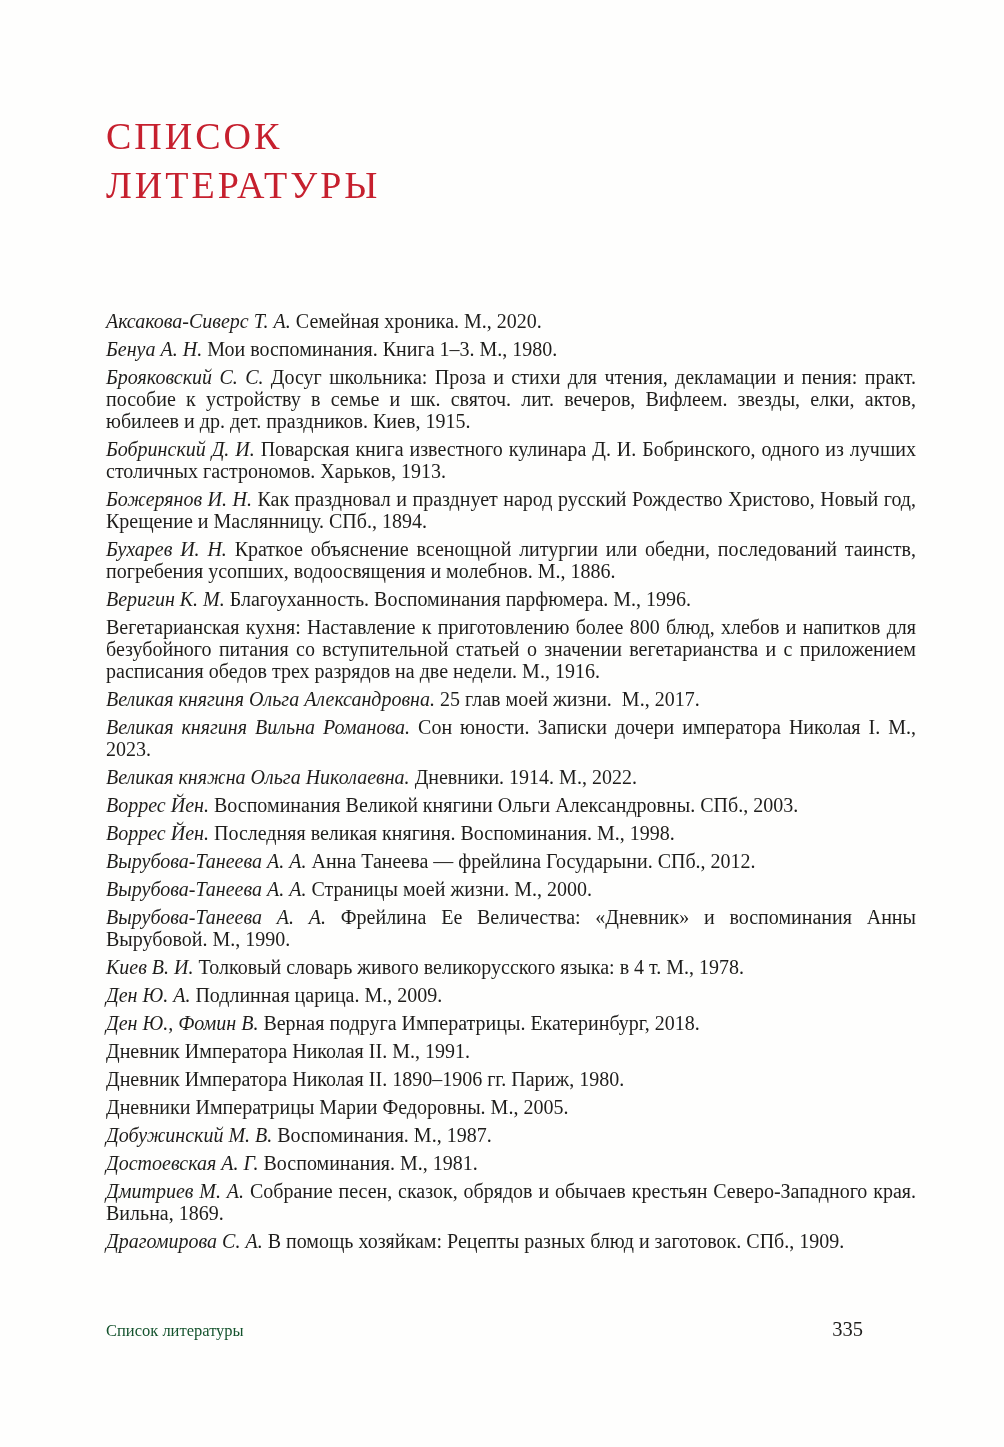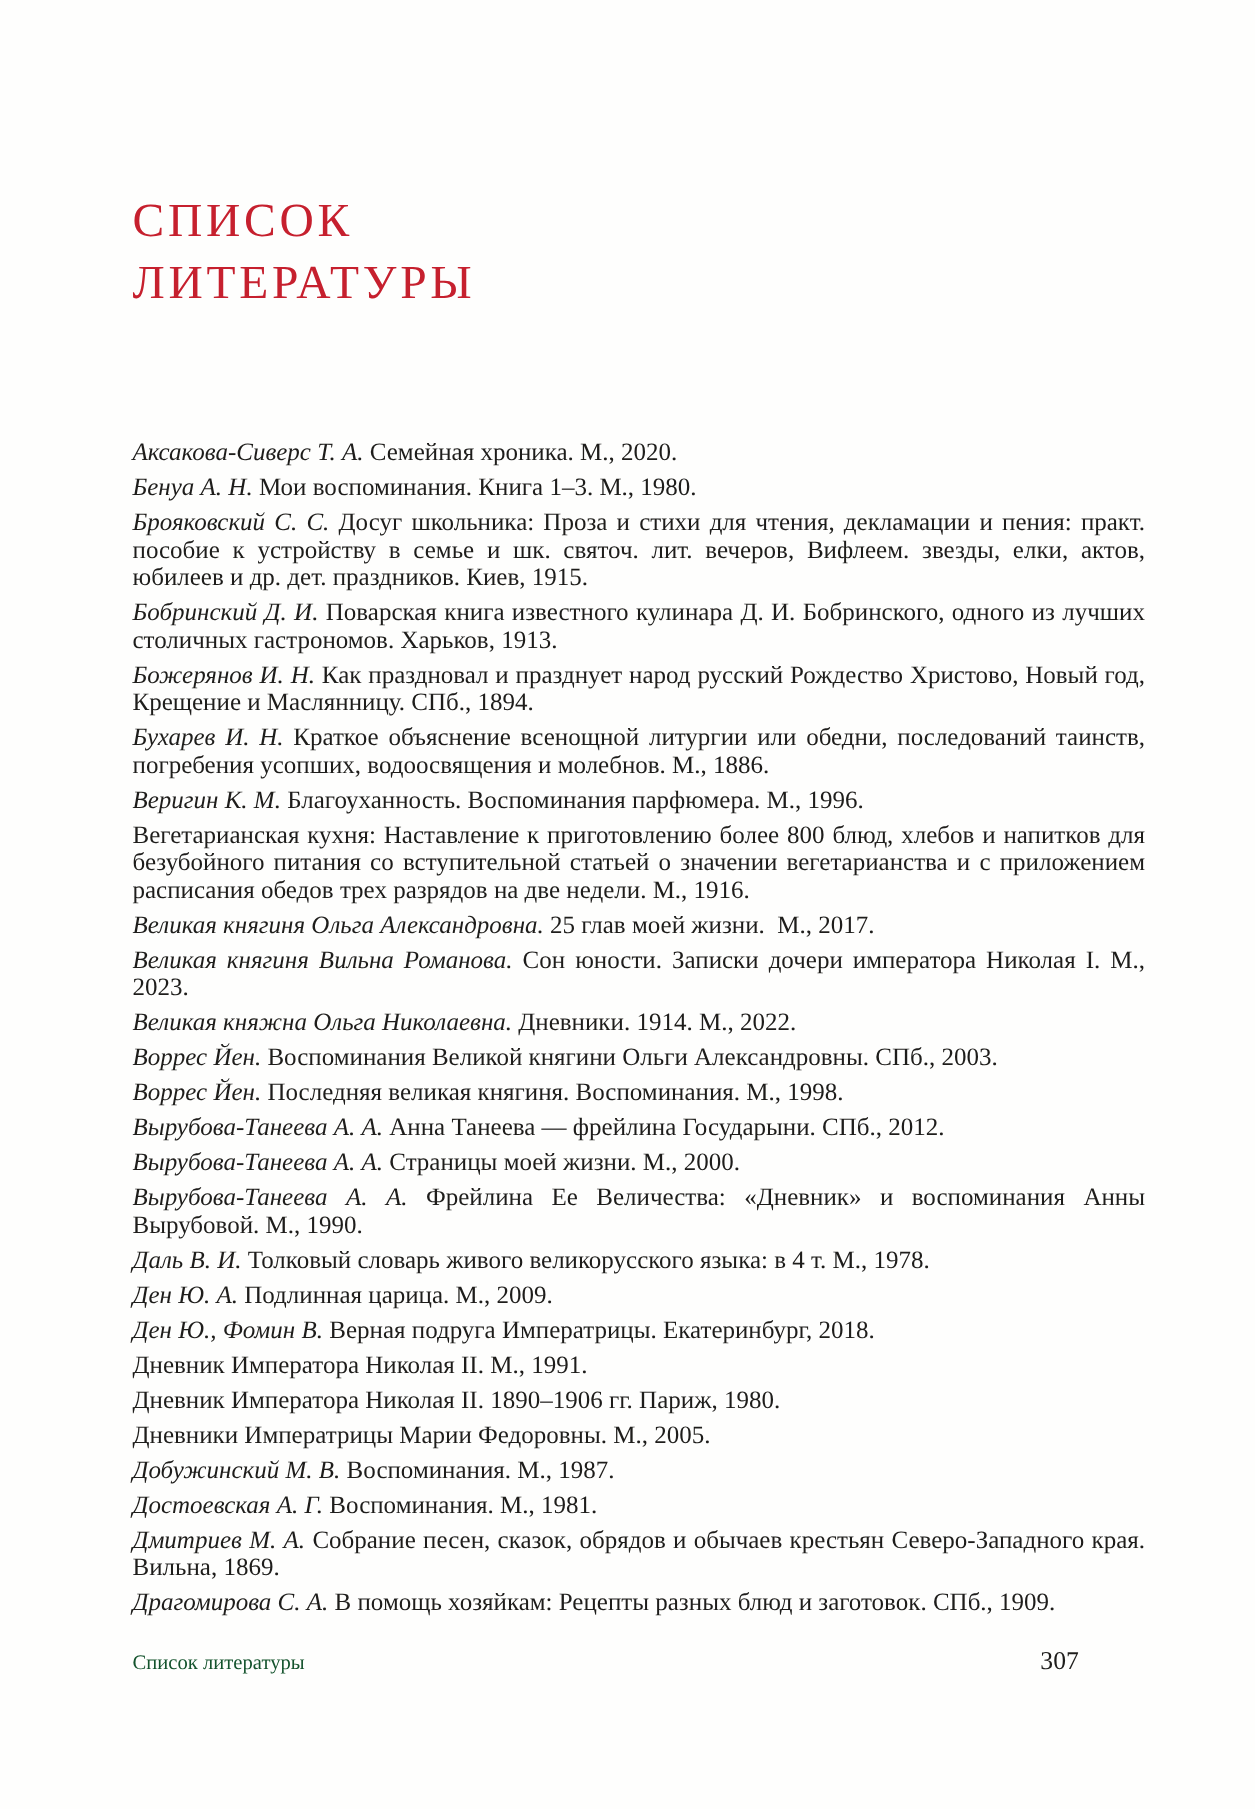--- a/index.html
+++ b/index.html
@@ -14,21 +14,20 @@
     background: #fefefd;
     font-family: "Liberation Serif", "DejaVu Serif", serif;
     color: #1e1d1b;
     overflow: hidden;
   }
   .content {
     position: absolute;
     left: 106px;
     top: 0;
     width: 810px;
-    margin-top: 41px;
   }
   .title {
     margin: 112px 0 0 0;
     font-weight: normal;
     font-size: 38px;
     line-height: 49px;
     letter-spacing: 3px;
   }
   .title span { display: block; }
   .entries {
@@ -82,29 +81,29 @@
         <p class="entry"><em>Веригин К. М.</em> <span>Благоуханность. Воспоминания парфюмера. М., 1996.</span></p>
         <p class="entry"><span>Вегетарианская кухня: Наставление к приготовлению более 800 блюд, хлебов и напитков для безубойного питания со вступительной статьей о значении вегетарианства и с приложением расписания обедов трех разрядов на две недели. М., 1916.</span></p>
         <p class="entry"><em>Великая княгиня Ольга Александровна.</em> <span>25 глав моей жизни.&nbsp; М., 2017.</span></p>
         <p class="entry"><em>Великая княгиня Вильна Романова.</em> <span>Сон юности. Записки дочери императора Николая I. М., 2023.</span></p>
         <p class="entry"><em>Великая княжна Ольга Николаевна.</em> <span>Дневники. 1914. М., 2022.</span></p>
         <p class="entry"><em>Воррес Йен.</em> <span>Воспоминания Великой княгини Ольги Александровны. СПб., 2003.</span></p>
         <p class="entry"><em>Воррес Йен.</em> <span>Последняя великая княгиня. Воспоминания. М., 1998.</span></p>
         <p class="entry"><em>Вырубова-Танеева А. А.</em> <span>Анна Танеева — фрейлина Государыни. СПб., 2012.</span></p>
         <p class="entry"><em>Вырубова-Танеева А. А.</em> <span>Страницы моей жизни. М., 2000.</span></p>
         <p class="entry"><em>Вырубова-Танеева А. А.</em> <span>Фрейлина Ее Величества: «Дневник» и воспоминания Анны Вырубовой. М., 1990.</span></p>
-        <p class="entry"><em>Даль В. И.</em> <span>Толковый словарь живого великорусского языка: в 4 т. М., 1978.</span></p>
+        <p class="entry"><em>Киев В. И.</em> <span>Толковый словарь живого великорусского языка: в 4 т. М., 1978.</span></p>
         <p class="entry"><em>Ден Ю. А.</em> <span>Подлинная царица. М., 2009.</span></p>
         <p class="entry"><em>Ден Ю., Фомин В.</em> <span>Верная подруга Императрицы. Екатеринбург, 2018.</span></p>
         <p class="entry"><span>Дневник Императора Николая II. М., 1991.</span></p>
         <p class="entry"><span>Дневник Императора Николая II. 1890–1906 гг. Париж, 1980.</span></p>
         <p class="entry"><span>Дневники Императрицы Марии Федоровны. М., 2005.</span></p>
         <p class="entry"><em>Добужинский М. В.</em> <span>Воспоминания. М., 1987.</span></p>
         <p class="entry"><em>Достоевская А. Г.</em> <span>Воспоминания. М., 1981.</span></p>
         <p class="entry"><em>Дмитриев М. А.</em> <span>Собрание песен, сказок, обрядов и обычаев крестьян Северо-Западного края. Вильна, 1869.</span></p>
         <p class="entry"><em>Драгомирова С. А.</em> <span>В помощь хозяйкам: Рецепты разных блюд и заготовок. СПб., 1909.</span></p>
       </div>
   </div>
   <div class="footer">
     <span class="running-title">Список литературы</span>
-    <span class="page-number">307</span>
+    <span class="page-number">335</span>
   </div>
 </div>
 
 </body></html>

